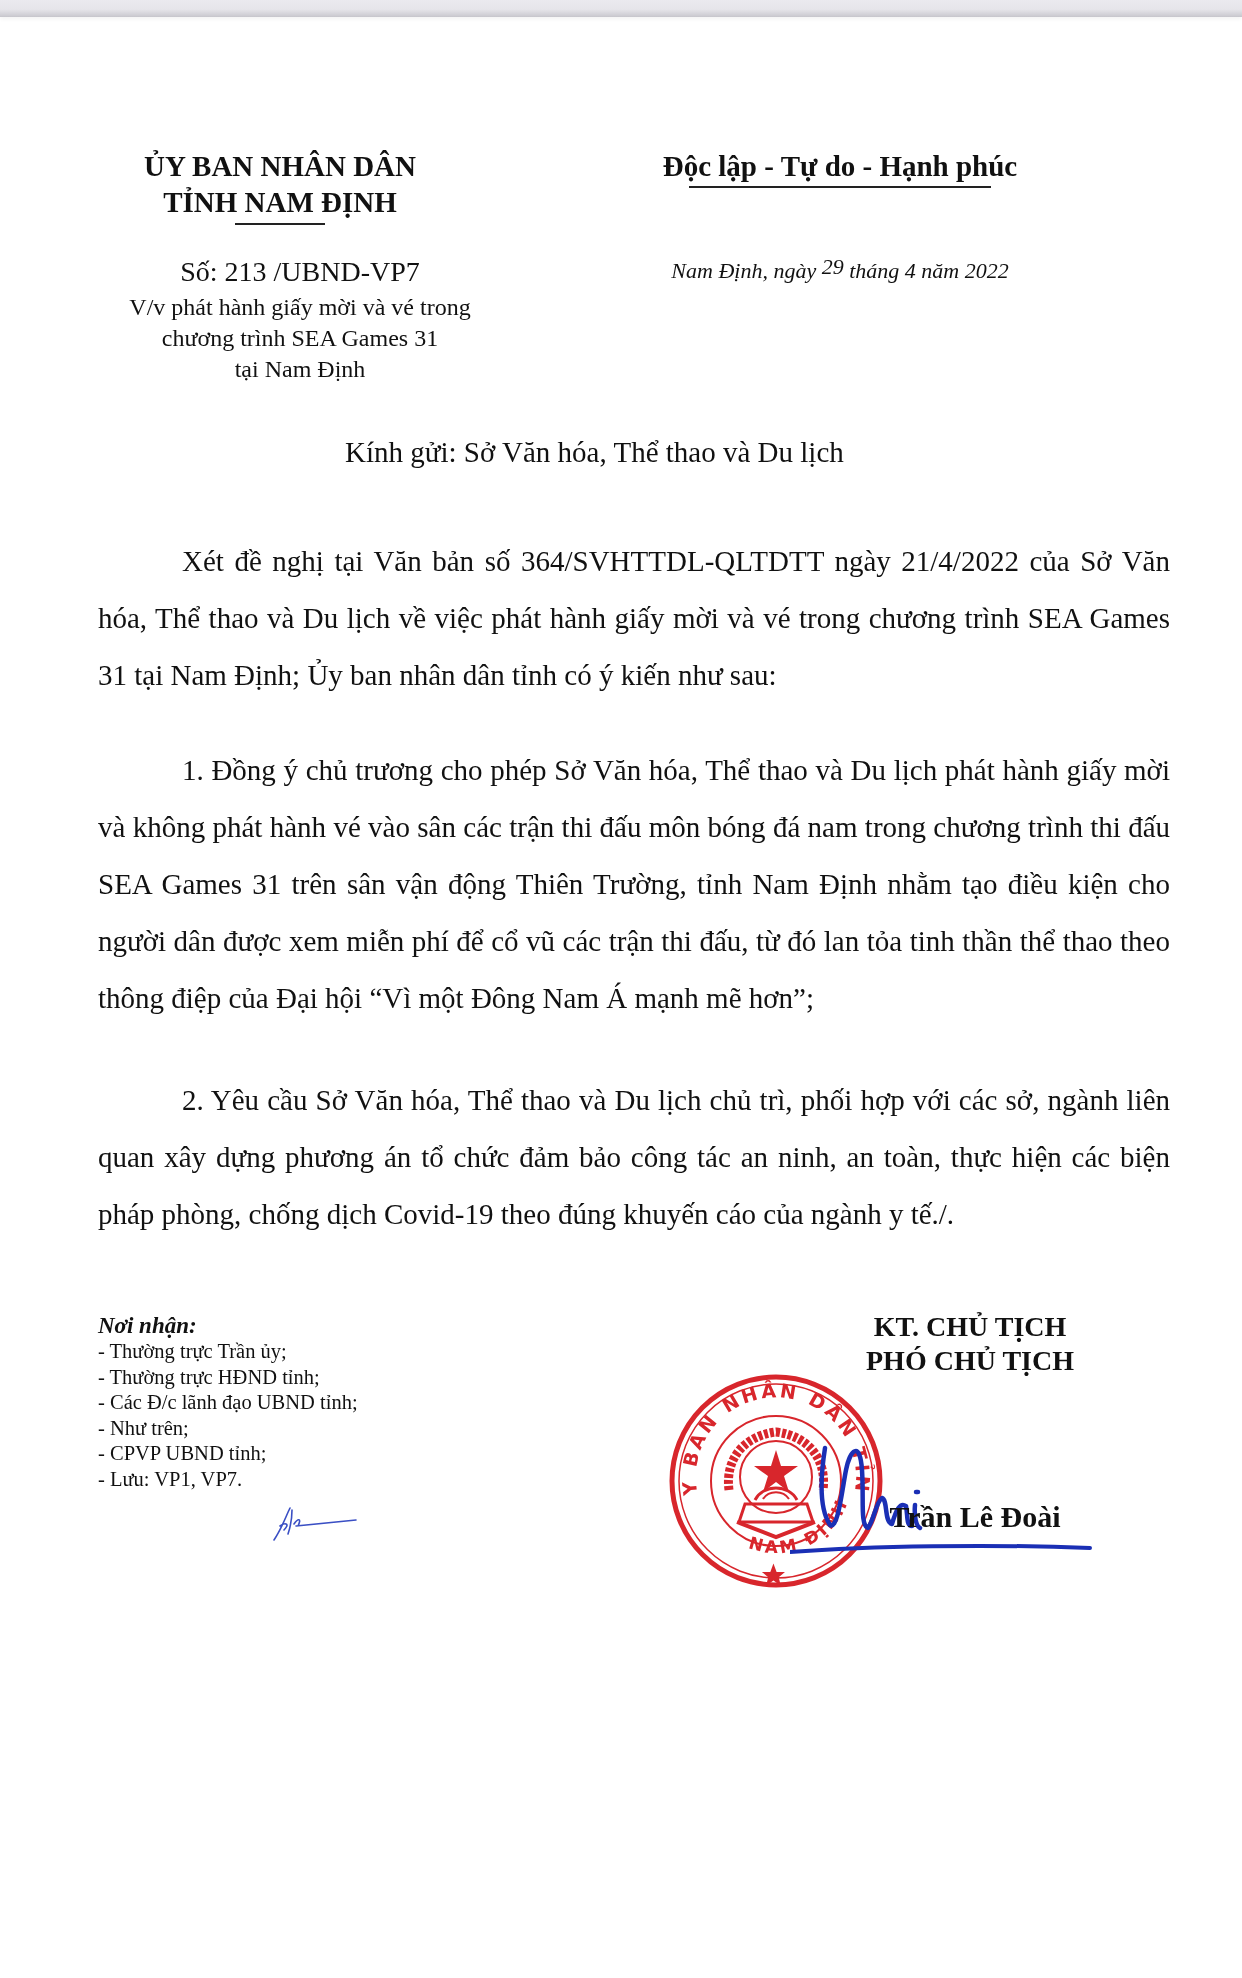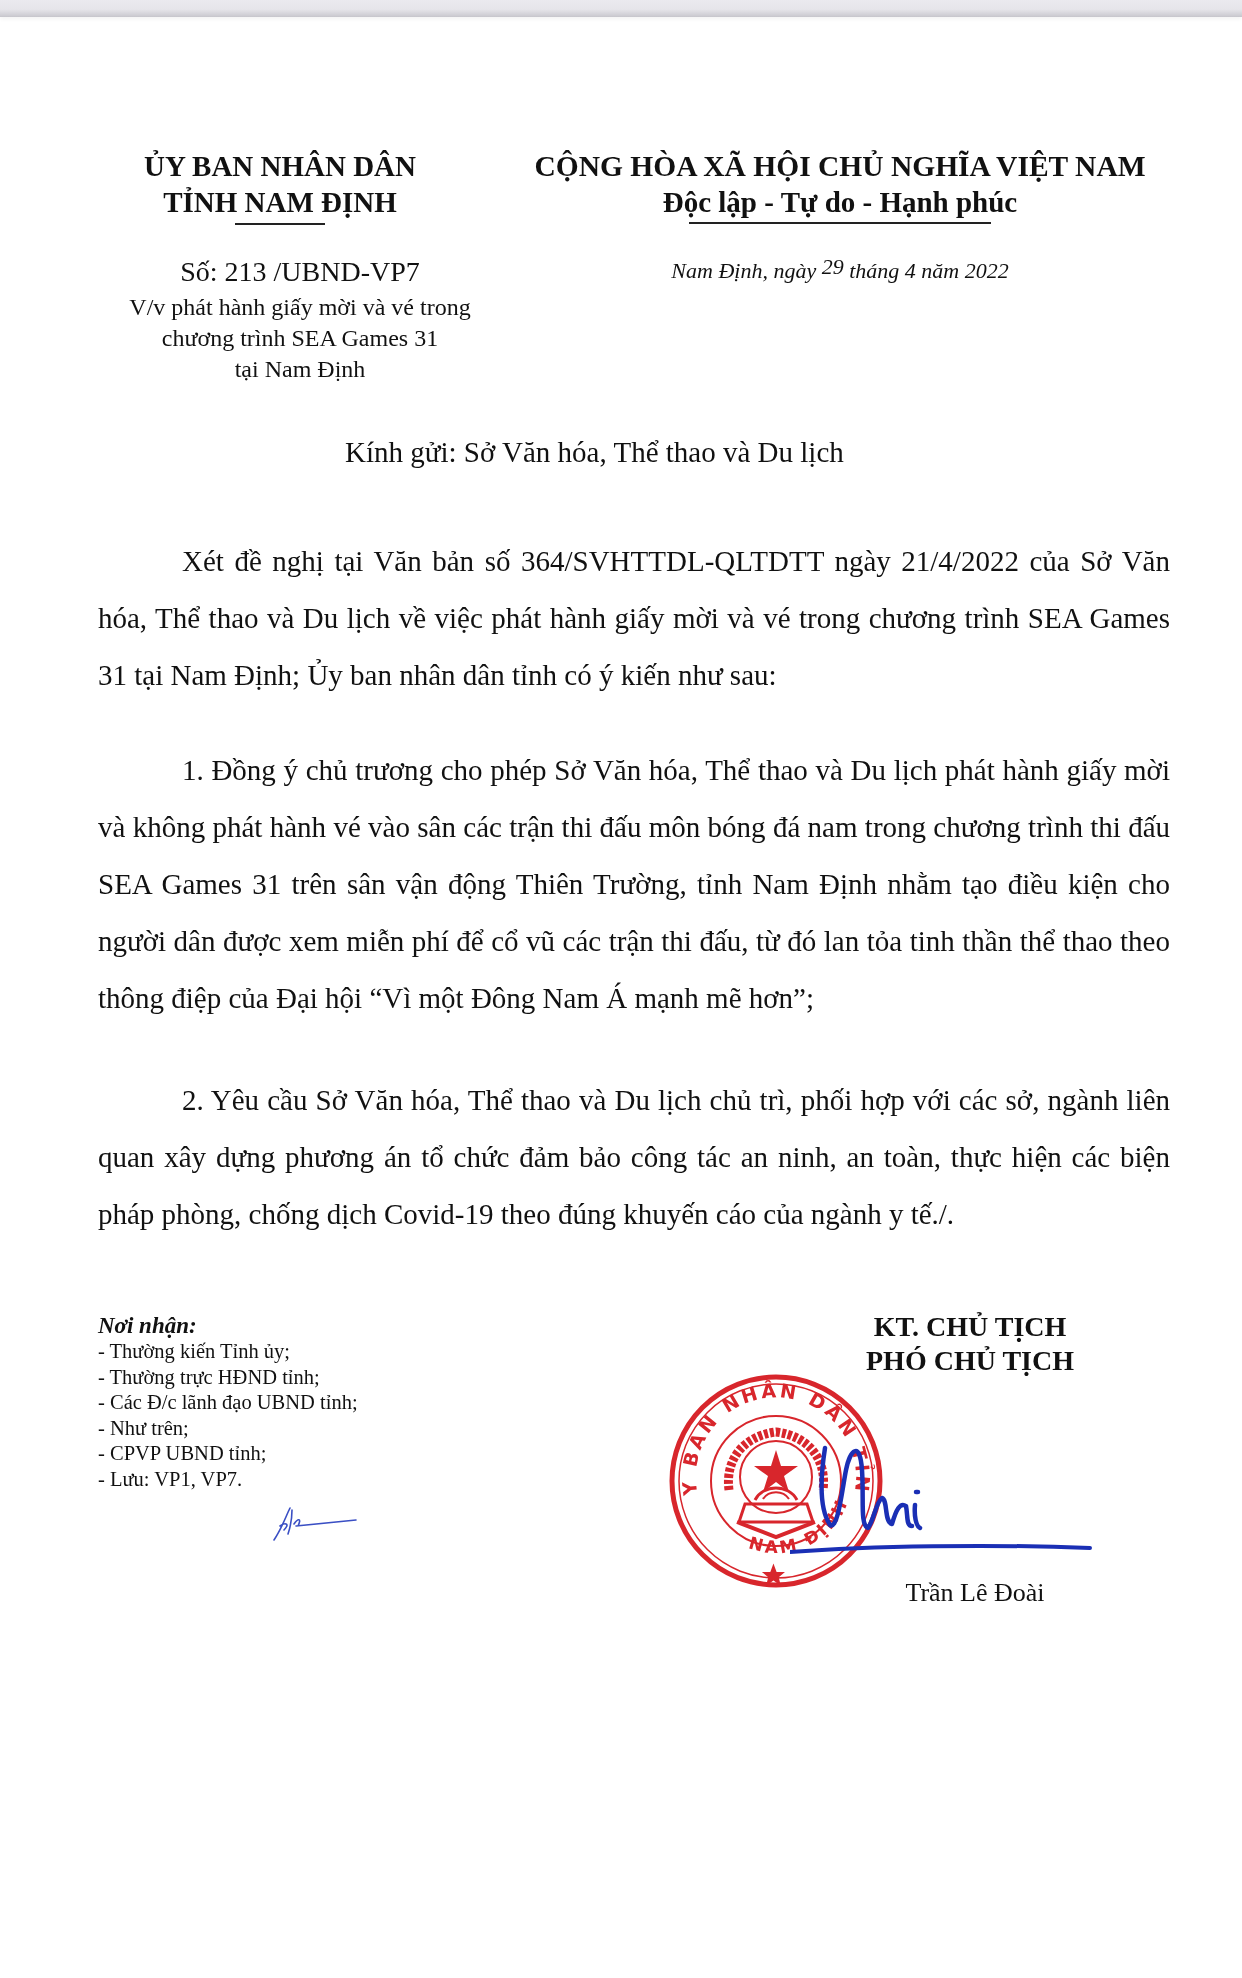--- a/index.html
+++ b/index.html
@@ -29,21 +29,21 @@
   .kinhgui { left: 345px; top: 436px; font-size: 29px; }
   .body-text { left: 98px; width: 1072px; font-size: 29px; line-height: 57px; text-align: justify; }
   .indent { text-indent: 84px; }
   .p1 { top: 533px; }
   .p2 { top: 742px; }
   .p3 { top: 1072px; }
   .recipients { left: 98px; top: 1312px; font-size: 20.5px; line-height: 25.5px; }
   .recipients .title { font-weight: bold; font-style: italic; font-size: 23px; line-height: 27px; }
   .signer { left: 760px; top: 1310px; width: 420px; }
   .signer .t { font-size: 28px; font-weight: bold; line-height: 34px; }
-  .signer-name { left: 810px; top: 1578px; width: 330px; font-size: 26px; font-weight: normal; }
+  .signer-name { left: 810px; top: 1500px; width: 330px; font-size: 30px; font-weight: bold; }
   .seal { left: 667px; top: 1372px; width: 218px; height: 218px; }
   .sig { left: 790px; top: 1430px; width: 350px; height: 170px; }
   .initials { left: 268px; top: 1502px; width: 90px; height: 42px; }
 </style>
 </head>
 <body>
 
 <div class="topbar"></div>
 
 <div class="abs left-header center">
@@ -52,37 +52,36 @@
   <div class="rule" style="width:90px;margin-top:3px;"></div>
 </div>
 <div class="abs num center">Số: 213 /UBND-VP7</div>
 <div class="abs subject center">
   <div>V/v phát hành giấy mời và vé trong</div>
   <div>chương trình SEA Games 31</div>
   <div>tại Nam Định</div>
 </div>
 
 <div class="abs right-header center">
-  <div class="l1">CỘNG HÒA XÃ HỘI CHỦ NGHĨA VIỆT NAM</div>
   <div class="l2">Độc lập - Tự do - Hạnh phúc</div>
   <div class="rule" style="width:302px;height:1.5px;margin-top:2px;"></div>
 </div>
 <div class="abs date center">
   <span>Nam Định, ngày </span><span class="day">29</span><span> tháng 4 năm 2022</span>
 </div>
 
 <div class="abs kinhgui">Kính gửi:  Sở Văn hóa, Thể thao và Du lịch</div>
 
 <div class="abs body-text indent p1">Xét đề nghị tại Văn bản số 364/SVHTTDL-QLTDTT ngày 21/4/2022 của Sở Văn hóa, Thể thao và Du lịch về việc phát hành giấy mời và vé trong chương trình SEA Games 31 tại Nam Định; Ủy ban nhân dân tỉnh có ý kiến như sau:</div>
 <div class="abs body-text indent p2">1. Đồng ý chủ trương cho phép Sở Văn hóa, Thể thao và Du lịch phát hành giấy mời và không phát hành vé vào sân các trận thi đấu môn bóng đá nam trong chương trình thi đấu SEA Games 31 trên sân vận động Thiên Trường, tỉnh Nam Định nhằm tạo điều kiện cho người dân được xem miễn phí để cổ vũ các trận thi đấu, từ đó lan tỏa tinh thần thể thao theo thông điệp của Đại hội “Vì một Đông Nam Á mạnh mẽ hơn”;</div>
 <div class="abs body-text indent p3">2. Yêu cầu Sở Văn hóa, Thể thao và Du lịch chủ trì, phối hợp với các sở, ngành liên quan xây dựng phương án tổ chức đảm bảo công tác an ninh, an toàn, thực hiện các biện pháp phòng, chống dịch Covid-19 theo đúng khuyến cáo của ngành y tế./.</div>
 
 <div class="abs recipients">
   <div class="title">Nơi nhận:</div>
-  <div>- Thường kiến Tỉnh ủy;</div>
+  <div>- Thường trực Trần ủy;</div>
   <div>- Thường trực HĐND tỉnh;</div>
   <div>- Các Đ/c lãnh đạo UBND tỉnh;</div>
   <div>- Như trên;</div>
   <div>- CPVP UBND tỉnh;</div>
   <div>- Lưu: VP1, VP7.</div>
 </div>
 
 <svg class="abs initials" viewBox="0 0 90 42">
   <path d="M6 38 C14 26 18 14 22 6 M12 24 C18 20 22 22 16 28 M24 8 C24 18 22 26 20 32 M26 22 C30 16 34 16 30 24 M28 24 L88 18" fill="none" stroke="#3a4fc4" stroke-width="1.6" stroke-linecap="round"></path>
 </svg>

